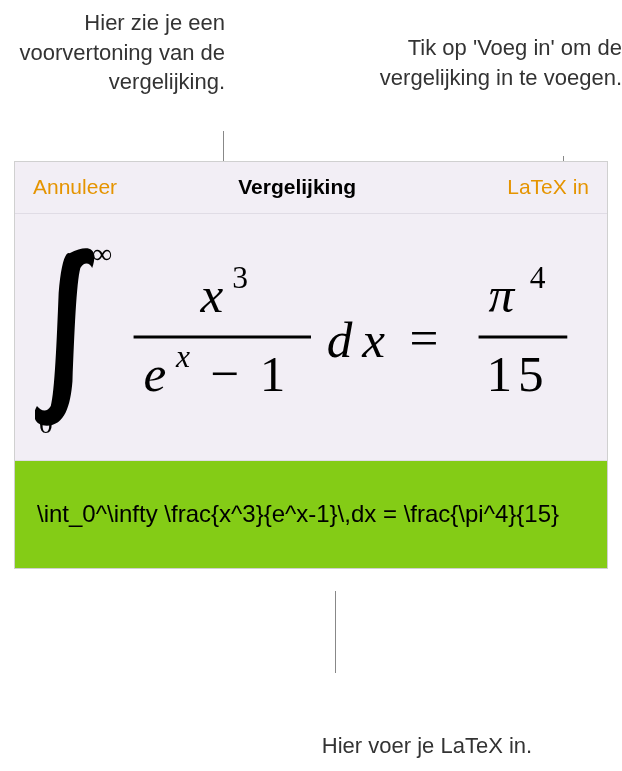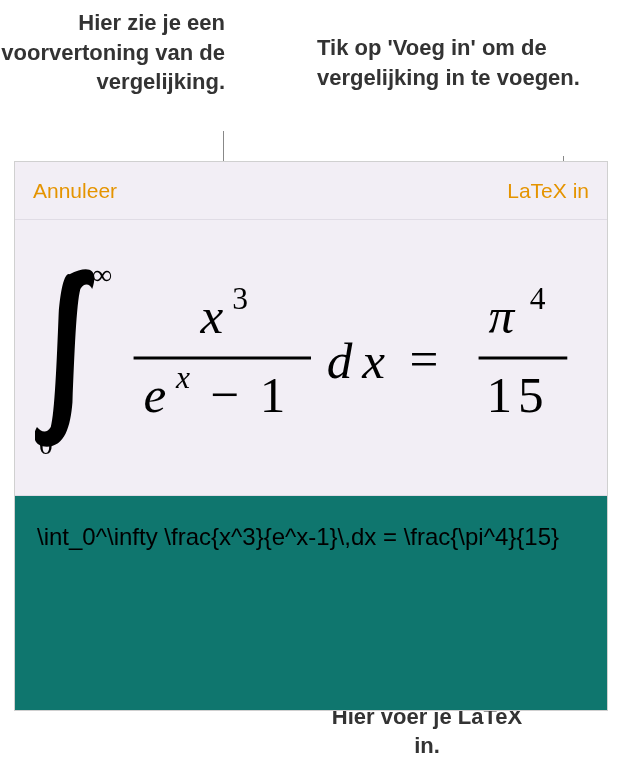--- a/index.html
+++ b/index.html
@@ -12,33 +12,33 @@
       width: 622px;
       height: 771px;
       background: #ffffff;
       position: relative;
     }
     .callout {
       position: absolute;
       font-size: 22px;
       line-height: 1.35;
       color: #333;
-      font-weight: 700;
+      font-weight: 400;
     }
     .callout-preview {
       top: 8px;
       left: 0;
       width: 225px;
       text-align: right;
     }
     .callout-insert {
       top: 33px;
       right: 0;
       width: 305px;
-      text-align: left;
+      text-align: right;
     }
     .callout-latex {
       bottom: 10px;
       right: 85px;
       width: 220px;
       text-align: center;
     }
     .leader {
       position: absolute;
       background: #888;
@@ -59,21 +59,21 @@
       left: 335px;
       top: 591px;
       width: 1px;
       height: 82px;
     }
     .dialog {
       position: absolute;
       top: 161px;
       left: 14px;
       width: 594px;
-      height: 550px;
+      height: 408px;
       border: 1px solid #d0d0d0;
       background: #ffffff;
       display: flex;
       flex-direction: column;
     }
     .toolbar {
       height: 58px;
       background: #f2eef5;
       border-bottom: 1px solid #e0dce5;
       display: flex;
@@ -103,22 +103,22 @@
       justify-content: center;
       padding: 10px 20px;
       border-bottom: 1px solid #e0dce5;
     }
     .equation-svg {
       width: 560px;
       height: 210px;
     }
     .input-area {
       flex: 1;
-      background: #0f766e;
-      padding: 24px 22px;
+      background: #84cc16;
+      padding: 36px 22px;
       font-family: "Helvetica Neue", sans-serif;
       font-size: 24px;
       line-height: 1.45;
       color: #000;
       word-break: break-all;
       white-space: pre-wrap;
     }
   </style>
 </head>
 <body>
@@ -128,20 +128,21 @@
 <div class="callout callout-latex">Hier voer je LaTeX in.</div>
 
 <div class="leader leader-preview"></div>
 <div class="leader leader-insert"></div>
 <div class="leader leader-latex"></div>
 
 <div class="dialog">
 
   <div class="toolbar">
     <span class="toolbar-button">Annuleer</span>
+    <span class="toolbar-title">Vergelijking</span>
     <span class="toolbar-button">LaTeX in</span>
   </div>
 
   <div class="preview-area">
     <svg class="equation-svg" viewBox="0 0 560 210">
 
       <path d="M 35 20 
                C 55 10, 65 15, 58 35
                C 56 30, 50 28, 46 35
                C 42 50, 40 100, 38 150

